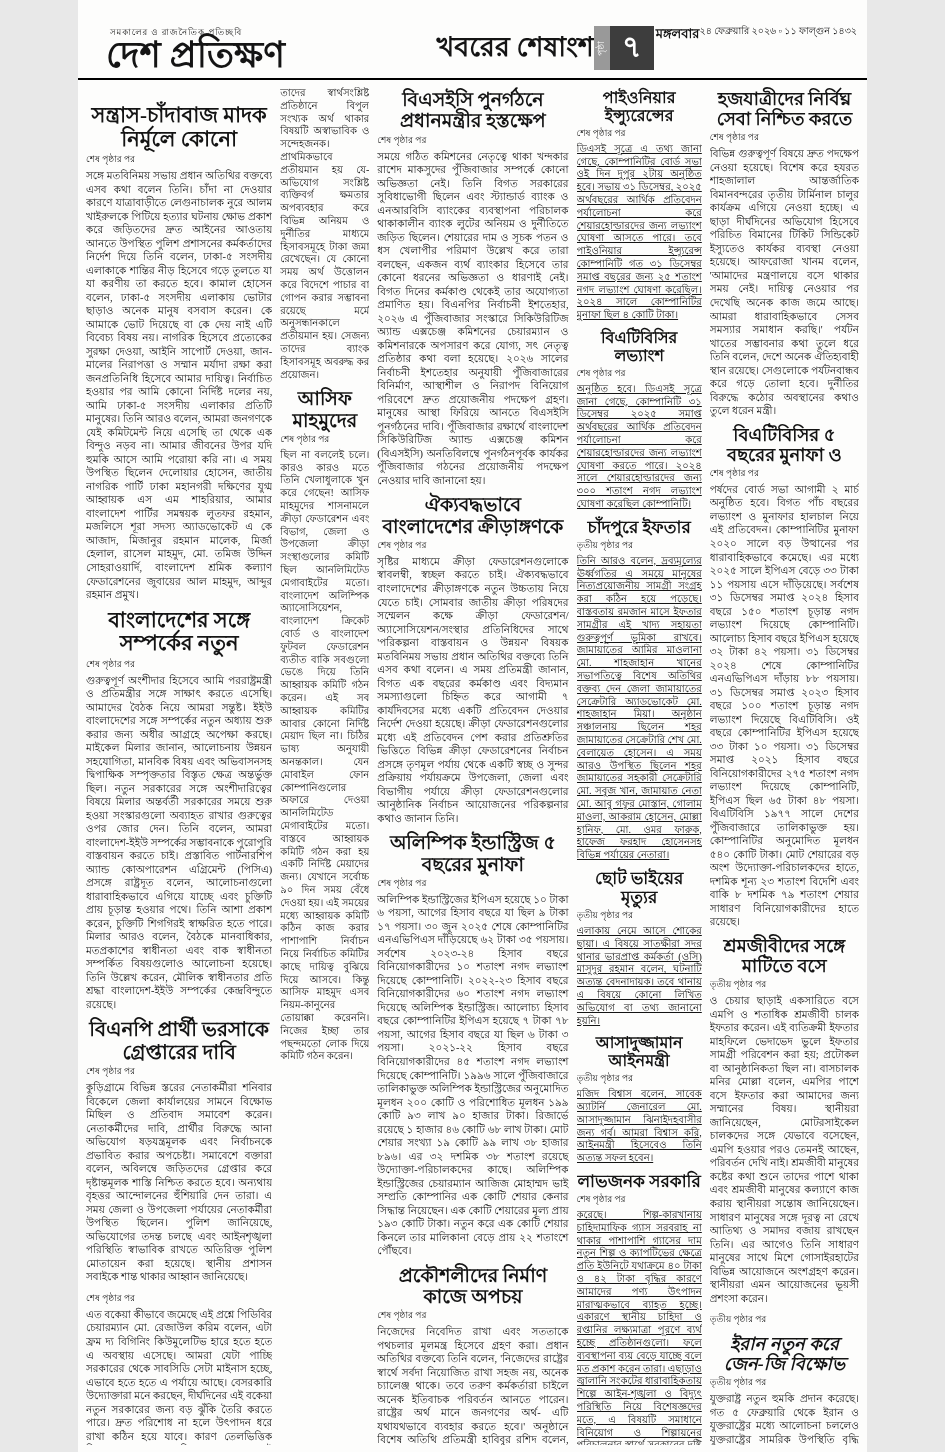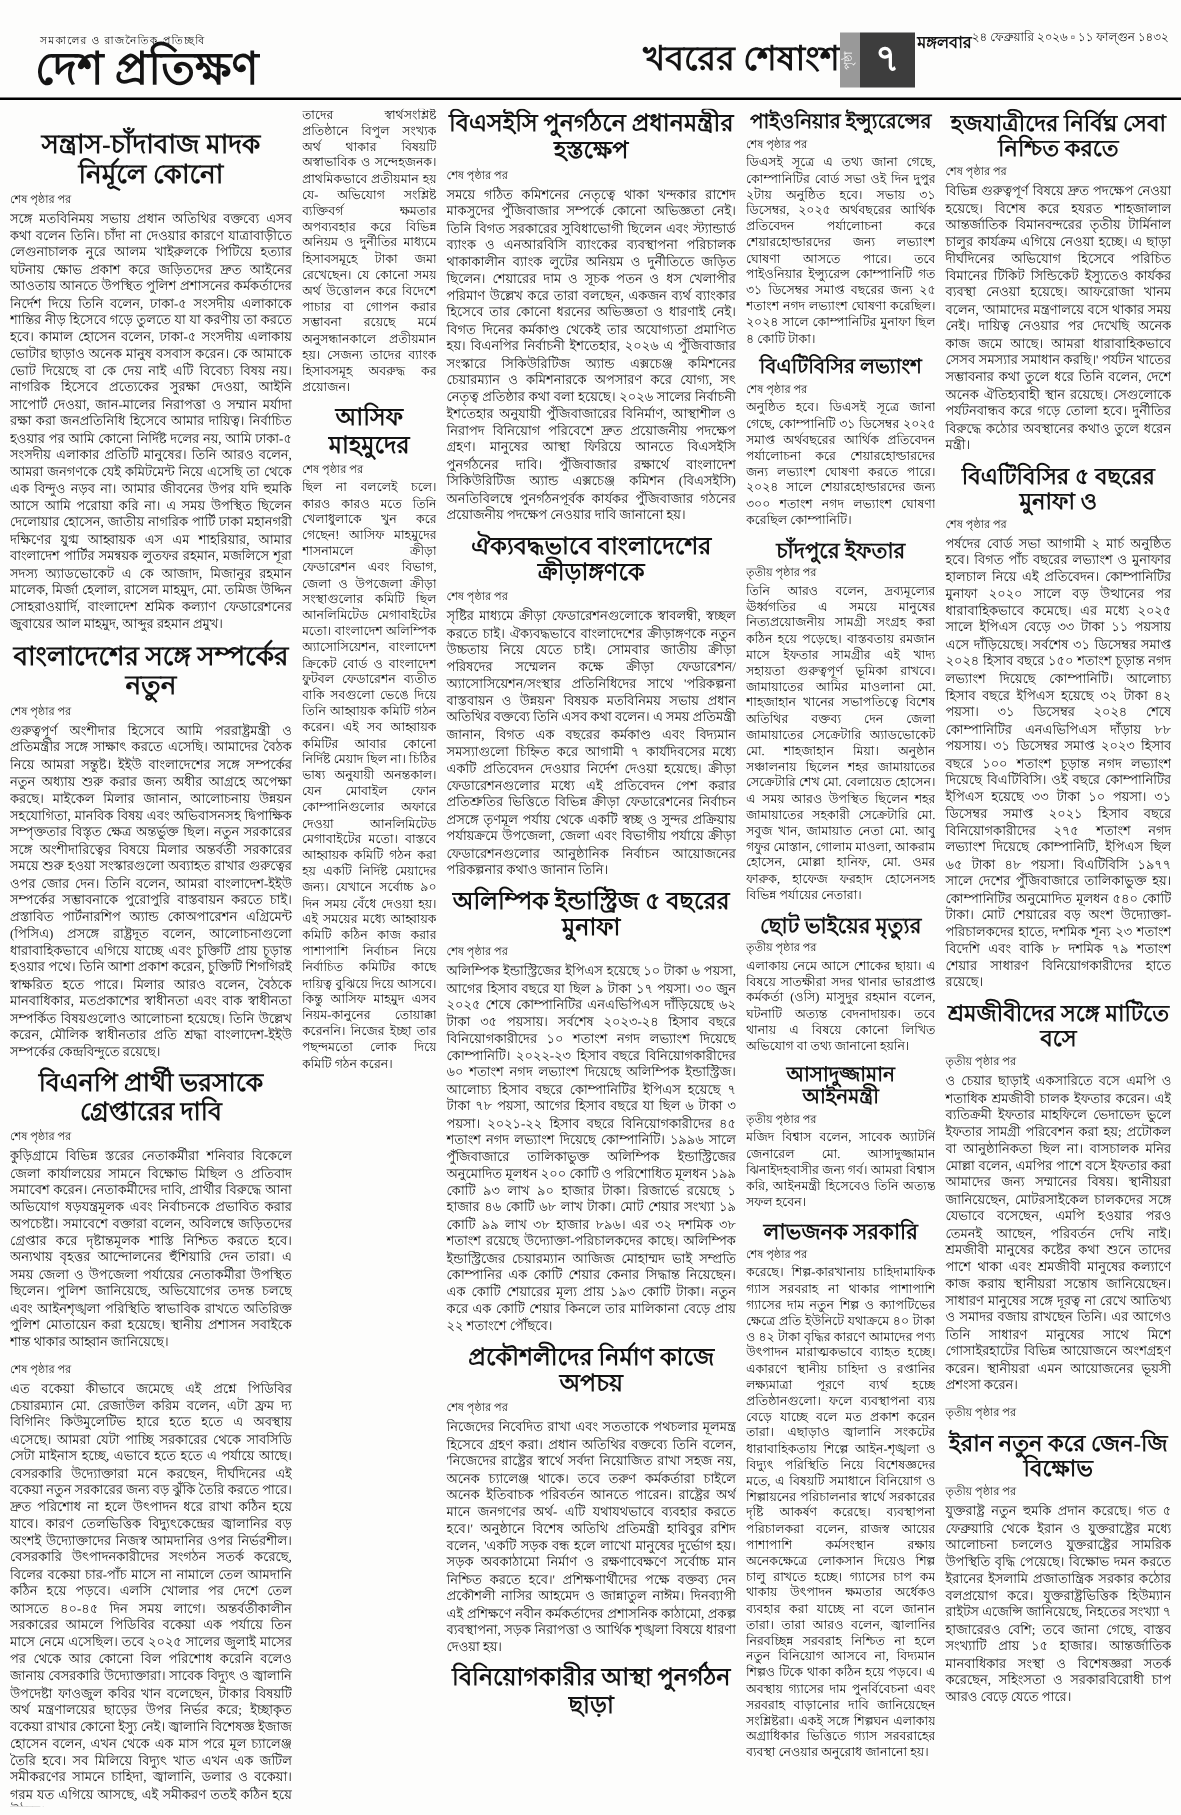--- a/index.html
+++ b/index.html
@@ -1,17 +1,17 @@
 <!DOCTYPE html>
 <html lang="bn"><head>
 <meta charset="utf-8">
 <style>
   html,body{margin:0;padding:0;background:#e8e8e8;}
   .page{
-    width:945px;height:1452px;margin:0 auto;background:#fdfdfc;color:#141414;
+    width:789px;height:1452px;margin:0 auto;background:#fdfdfc;color:#141414;
     overflow:hidden;position:relative;box-sizing:border-box;
     font-family:"Liberation Serif","DejaVu Sans",serif;
   }
   
   .masthead{
     display:flex;justify-content:space-between;align-items:flex-end;
     padding:26px 10px 5px 28px;border-bottom:2px solid #000;box-sizing:border-box;
   }
   .logo-block{display:flex;flex-direction:column;line-height:1;}
   .logo-tagline{font-size:8.5px;letter-spacing:1px;margin-left:4px;margin-bottom:1px;}
@@ -41,21 +41,21 @@
   .headline{
     font-weight:bold;text-align:center;line-height:1.12;margin:2px 0 1px 0;
     font-family:"Liberation Serif","DejaVu Sans",serif;
   }
   .continued{font-size:9px;margin-bottom:2px;}
   .body-text{
     font-size:10.4px;line-height:1.3;text-align:justify;
     font-family:"Liberation Serif","DejaVu Sans",serif;
   }
   .col-b .body-text{font-size:10px;line-height:1.28;}
-  .col-e .body-text{font-size:10px;line-height:1.28;}
+  .col-e .body-text{font-size:10px;line-height:1.28;text-decoration:underline;}
 </style>
 </head>
 <body>
 
 <div class="page">
 
   <div class="masthead">
     <div class="logo-block">
       <span class="logo-tagline">সমকালের ও রাজনৈতিক প্রতিচ্ছবি</span>
       <span class="logo">দেশ প্রতিক্ষণ</span>
@@ -177,20 +177,20 @@
         </div>
         <div class="article">
           <div class="headline" style="font-size: 18px;">শ্রমজীবীদের সঙ্গে মাটিতে বসে</div>
           <div class="continued">তৃতীয় পৃষ্ঠার পর</div>
           <div class="body-text">ও চেয়ার ছাড়াই একসারিতে বসে এমপি ও শতাধিক শ্রমজীবী চালক ইফতার করেন। এই ব্যতিক্রমী ইফতার মাহফিলে ভেদাভেদ ভুলে ইফতার সামগ্রী পরিবেশন করা হয়; প্রটোকল বা আনুষ্ঠানিকতা ছিল না। বাসচালক মনির মোল্লা বলেন, এমপির পাশে বসে ইফতার করা আমাদের জন্য সম্মানের বিষয়। স্থানীয়রা জানিয়েছেন, মোটরসাইকেল চালকদের সঙ্গে যেভাবে বসেছেন, এমপি হওয়ার পরও তেমনই আছেন, পরিবর্তন দেখি নাই। শ্রমজীবী মানুষের কষ্টের কথা শুনে তাদের পাশে থাকা এবং শ্রমজীবী মানুষের কল্যাণে কাজ করায় স্থানীয়রা সন্তোষ জানিয়েছেন। সাধারণ মানুষের সঙ্গে দূরত্ব না রেখে আতিথ্য ও সমাদর বজায় রাখছেন তিনি। এর আগেও তিনি সাধারণ মানুষের সাথে মিশে গোসাইরহাটের বিভিন্ন আয়োজনে অংশগ্রহণ করেন। স্থানীয়রা এমন আয়োজনের ভূয়সী প্রশংসা করেন।</div>
         </div>
         <div class="article">
           <div class="continued">তৃতীয় পৃষ্ঠার পর</div>
         </div>
         <div class="article">
-          <div class="headline" style="font-size: 18px;">ইরান নতুন করে জেন-জি বিক্ষোভ</div>
+          <div class="headline" style="font-size: 18px; font-style: italic;">ইরান নতুন করে জেন-জি বিক্ষোভ</div>
           <div class="continued">তৃতীয় পৃষ্ঠার পর</div>
           <div class="body-text">যুক্তরাষ্ট্র নতুন হুমকি প্রদান করেছে। গত ৫ ফেব্রুয়ারি থেকে ইরান ও যুক্তরাষ্ট্রের মধ্যে আলোচনা চললেও যুক্তরাষ্ট্রের সামরিক উপস্থিতি বৃদ্ধি পেয়েছে। বিক্ষোভ দমন করতে ইরানের ইসলামি প্রজাতান্ত্রিক সরকার কঠোর বলপ্রয়োগ করে। যুক্তরাষ্ট্রভিত্তিক হিউম্যান রাইটস এজেন্সি জানিয়েছে, নিহতের সংখ্যা ৭ হাজারেরও বেশি; তবে জানা গেছে, বাস্তব সংখ্যাটি প্রায় ১৫ হাজার। আন্তর্জাতিক মানবাধিকার সংস্থা ও বিশেষজ্ঞরা সতর্ক করেছেন, সহিংসতা ও সরকারবিরোধী চাপ আরও বেড়ে যেতে পারে।</div>
         </div>
       </div>
   </div>
 
 </div>
 
 </body></html>

